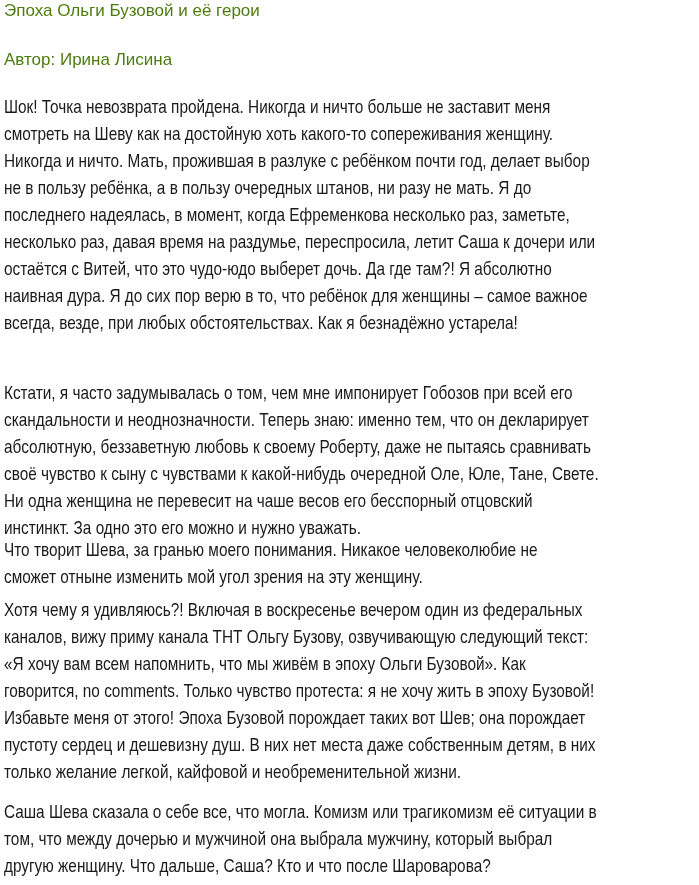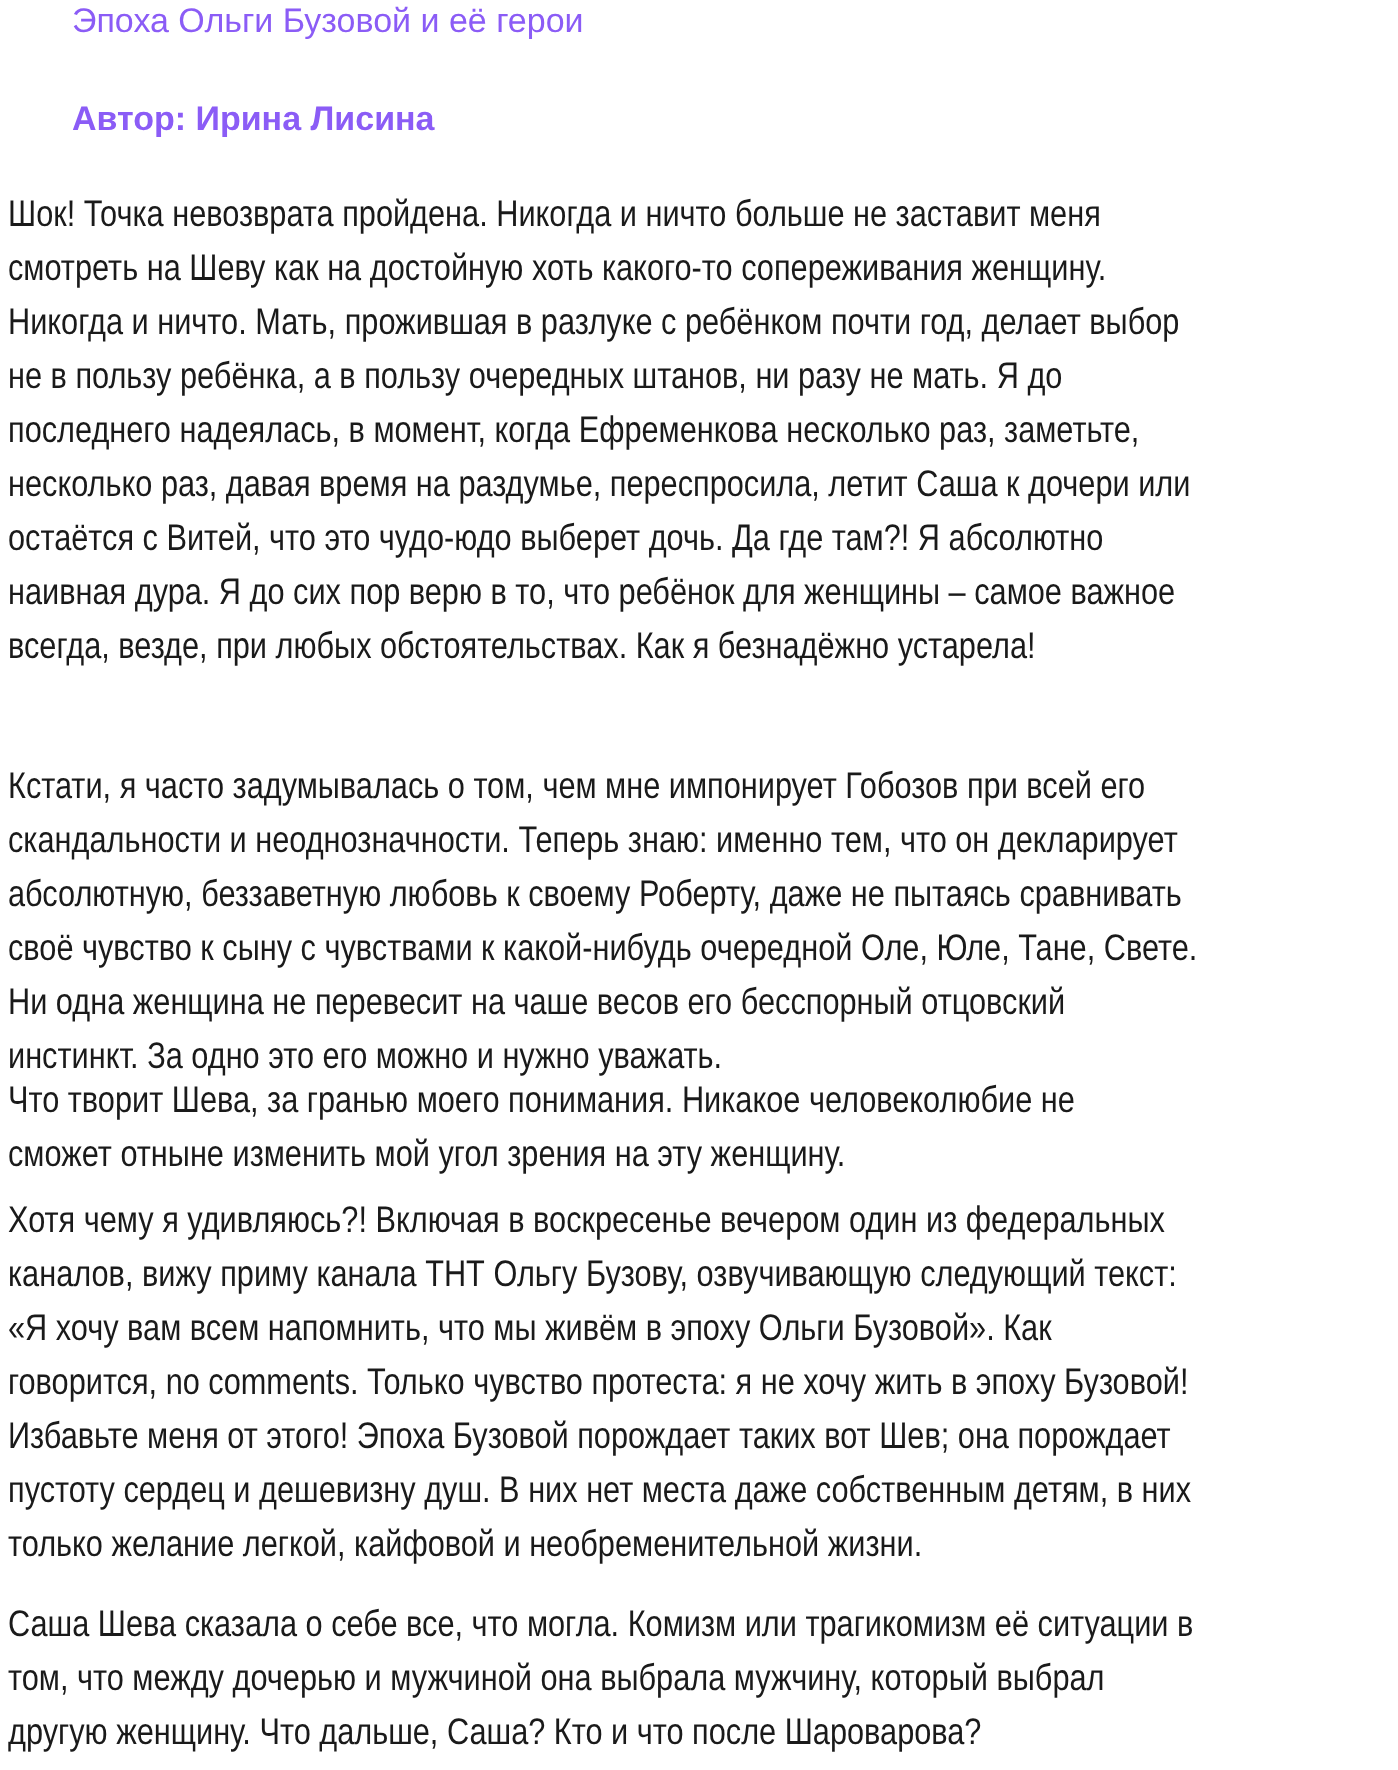--- a/index.html
+++ b/index.html
@@ -1,24 +1,24 @@
 <!DOCTYPE html>
 <html><head>
   <meta charset="utf-8">
   <style>
     html, body { margin: 0; padding: 0; background: #ffffff; }
     body { width: 699px; height: 885px; overflow: hidden; position: relative; }
     .page { position: absolute; left: 0; top: 0; width: 699px; }
     .title, .author {
       position: absolute; left: 4px;
       font-family: "Liberation Sans", sans-serif;
-      font-size: 17px; color: #8b5cf6; white-space: nowrap; margin-left: 32px;
+      font-size: 17px; color: #4d7c0f; white-space: nowrap;
     }
     .title { top: 1px; }
-    .author { top: 50px; font-weight: bold; }
+    .author { top: 50px; }
     .para { position: absolute; left: 4px; width: 700px; }
     .line {
       display: block; height: 27px; line-height: 27px;
       font-family: "Liberation Sans", sans-serif;
       font-size: 18.5px; color: #1a1a1a; white-space: nowrap;
       transform: scaleX(0.83); transform-origin: 0 50%;
     }
   </style>
 </head>
 <body>

